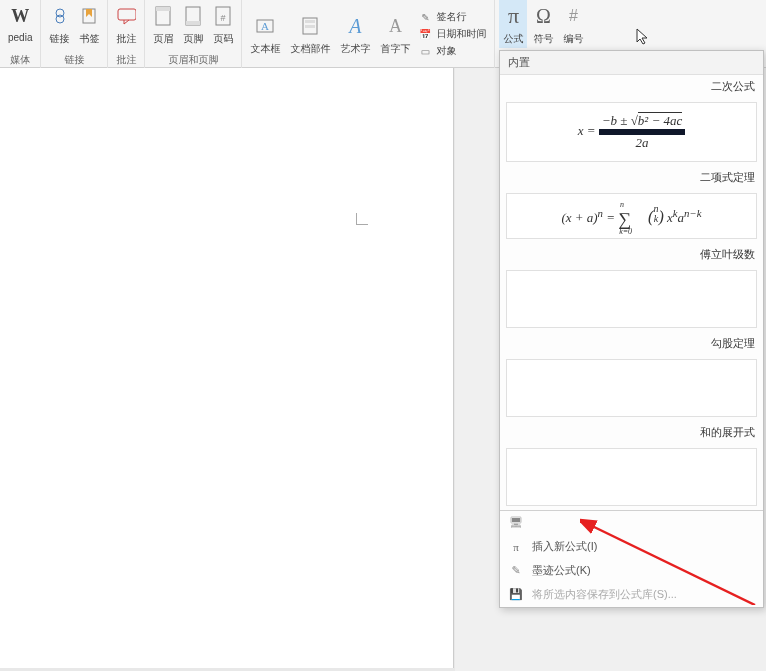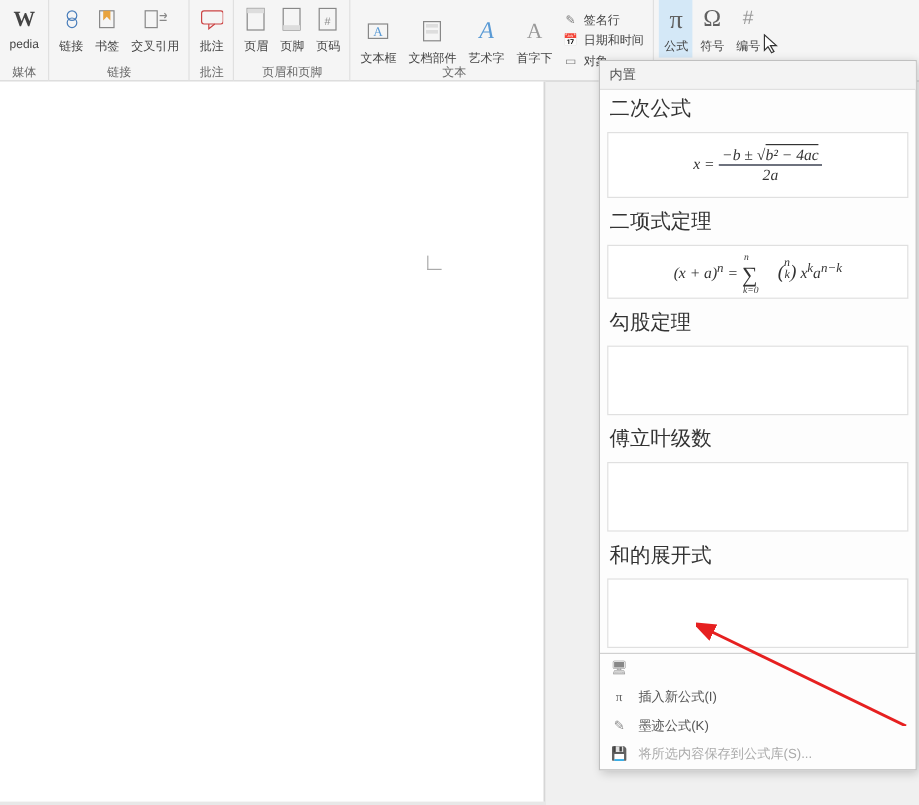--- a/index.html
+++ b/index.html
@@ -17,21 +17,21 @@
     .ribbon-small-icon { width: 14px; height: 14px; display: inline-flex; align-items: center; justify-content: center; color: #7a7a7a; }
     .highlighted { background: #d4e8f7; }
     
     .document-area { position: absolute; top: 68px; left: 0; width: 455px; height: 603px; background: #e8e8e8; }
     .document-page { background: white; width: 454px; height: 600px; border-right: 1px solid #ccc; position: relative; }
     .cursor-mark { position: absolute; top: 145px; left: 356px; width: 12px; height: 12px; border-left: 1px solid #aaa; border-bottom: 1px solid #aaa; }
     
     .dropdown-panel { position: absolute; top: 50px; left: 499px; width: 265px; background: #fdfdfd; border: 1px solid #c0c0c0; box-shadow: 2px 2px 8px rgba(0,0,0,0.2); }
     .dropdown-header { background: #f3f3f3; padding: 4px 8px; font-size: 11px; color: #555; border-bottom: 1px solid #e0e0e0; }
     .gallery-section { }
-    .gallery-title { font-size: 17px; color: #333; padding: 4px 8px; }
+    .gallery-title { font-size: 11px; color: #333; padding: 4px 8px; text-align: right; }
     .gallery-item { border: 1px solid #e0e0e0; margin: 4px 6px; padding: 10px; background: white; min-height: 40px; display: flex; align-items: center; justify-content: center; }
     .gallery-item.empty { min-height: 58px; }
     .formula-img { font-family: "Times New Roman", serif; font-size: 13px; font-style: italic; color: #333; }
     
     .dropdown-separator { border-top: 1px solid #d0d0d0; margin-top: 4px; }
     .dropdown-menu-item { display: flex; align-items: center; gap: 8px; padding: 4px 8px; font-size: 11px; color: #555; cursor: pointer; }
     .dropdown-menu-item.disabled { color: #aaa; cursor: default; }
     .dropdown-menu-icon { width: 16px; height: 16px; display: inline-flex; align-items: center; justify-content: center; color: #888; }
     
     .arrow-annotation { position: absolute; top: 505px; left: 580px; width: 180px; height: 100px; pointer-events:none; }
@@ -68,30 +68,20 @@
         <span>链接</span>
       </div>
       <div class="ribbon-item">
         <div class="ribbon-icon large">
             <svg width="18" height="18">
               <rect x="3" y="2" width="12" height="14" fill="none" stroke="#888"></rect>
               <path d="M6 2 L6 10 L9 7 L12 10 L12 2" fill="#e8a33d"></path>
             </svg>
           </div>
         <span>书签</span>
-      </div>
-      <div class="ribbon-item">
-        <div class="ribbon-icon large">
-            <svg width="22" height="18">
-              <rect x="2" y="2" width="10" height="14" fill="none" stroke="#888"></rect>
-              <path d="M14 6 L20 6 M14 10 L20 10" stroke="#888"></path>
-              <path d="M18 4 L20 6 L18 8" fill="none" stroke="#888"></path>
-            </svg>
-          </div>
-        <span>交叉引用</span>
       </div>
     </div>
     <div class="ribbon-group-label">链接</div>
   </div>
 
   <div class="ribbon-group">
     <div class="ribbon-items">
       <div class="ribbon-item">
         <div class="ribbon-icon large">
             <svg width="22" height="18">
@@ -179,21 +169,20 @@
         </div>
       <div class="ribbon-small-item">
           <span class="ribbon-small-icon">📅</span>
           <span>日期和时间</span>
         </div>
       <div class="ribbon-small-item">
           <span class="ribbon-small-icon">▭</span>
           <span>对象</span>
         </div>
     </div>
-    <div class="ribbon-group-label" style="left:-40px;">文本</div>
   </div>
 
   <div class="ribbon-group" style="border-right:none;">
     <div class="ribbon-items">
       <div class="ribbon-item highlighted">
         <div class="ribbon-icon large">
             <span class="pi-symbol">π</span>
           </div>
         <span>公式</span>
       </div>
@@ -219,41 +208,41 @@
   </div>
 </div>
 
 <div class="dropdown-panel">
   <div class="dropdown-header">内置</div>
 
   <div class="gallery-section">
     <div class="gallery-title">二次公式</div>
     <div class="gallery-item">
       <div class="formula-img">
-        <span>x = </span><span style="display:inline-block;vertical-align:middle;text-align:center;"><span style="display:block;border-bottom:1px solid #0f172a;padding:0 3px;">−b ± √<span style="border-top:1px solid #333;">b² − 4ac</span></span><span style="display:block;">2a</span></span>
+        <span>x = </span><span style="display:inline-block;vertical-align:middle;text-align:center;"><span style="display:block;border-bottom:6px solid #0f172a;padding:0 3px;">−b ± √<span style="border-top:1px solid #333;">b² − 4ac</span></span><span style="display:block;">2a</span></span>
       </div>
     </div>
   </div>
 
   <div class="gallery-section">
     <div class="gallery-title">二项式定理</div>
     <div class="gallery-item">
       <div class="formula-img">
         (x + a)<sup>n</sup> = <span style="font-size:18px;position:relative;top:3px;">∑</span><sub style="position:relative;left:-12px;top:8px;font-size:8px;">k=0</sub><sup style="position:relative;left:-24px;top:-10px;font-size:8px;">n</sup><span style="font-size:16px;">(</span><span style="display:inline-block;text-align:center;font-size:10px;line-height:1;"><span style="display:block;">n</span><span style="display:block;">k</span></span><span style="font-size:16px;">)</span> x<sup>k</sup>a<sup>n−k</sup>
       </div>
     </div>
   </div>
 
   <div class="gallery-section">
+    <div class="gallery-title">傅立叶级数</div>
+    <div class="gallery-item empty"></div>
+  </div>
+
+  <div class="gallery-section">
     <div class="gallery-title">勾股定理</div>
-    <div class="gallery-item empty"></div>
-  </div>
-
-  <div class="gallery-section">
-    <div class="gallery-title">傅立叶级数</div>
     <div class="gallery-item empty"></div>
   </div>
 
   <div class="gallery-section">
     <div class="gallery-title">和的展开式</div>
     <div class="gallery-item empty"></div>
   </div>
 
   <div class="dropdown-separator"></div>
   <div class="dropdown-menu-item">

